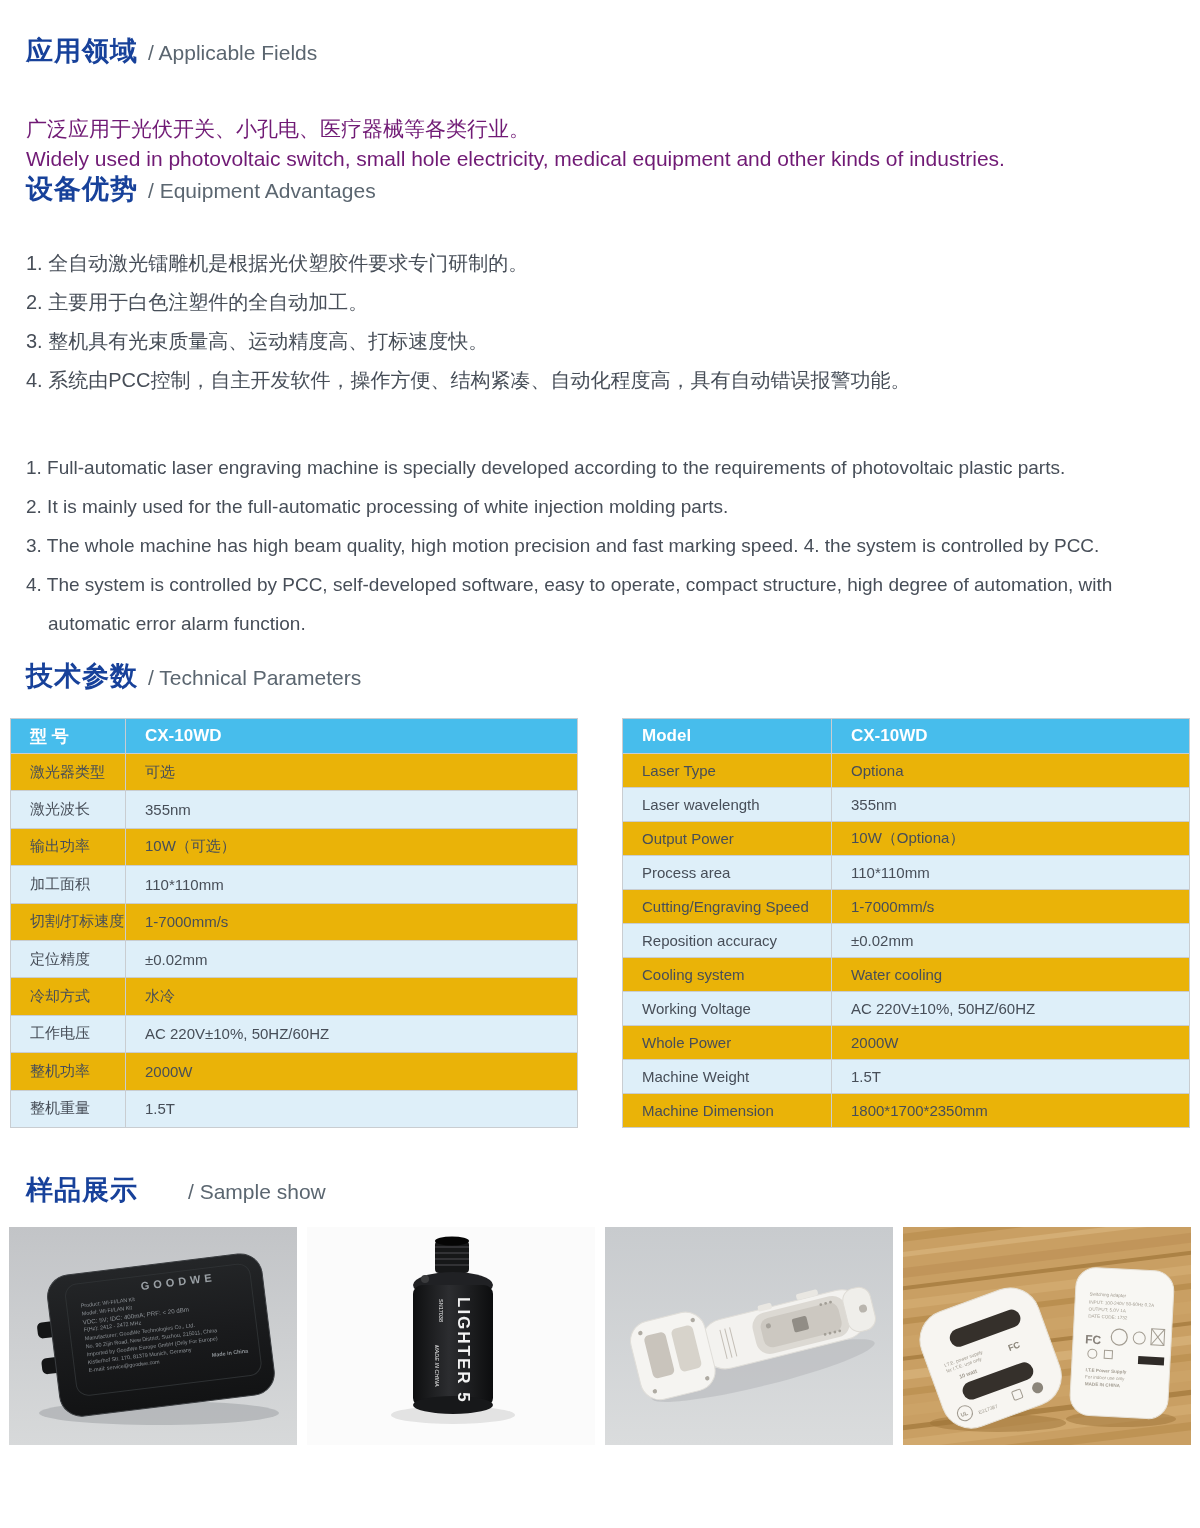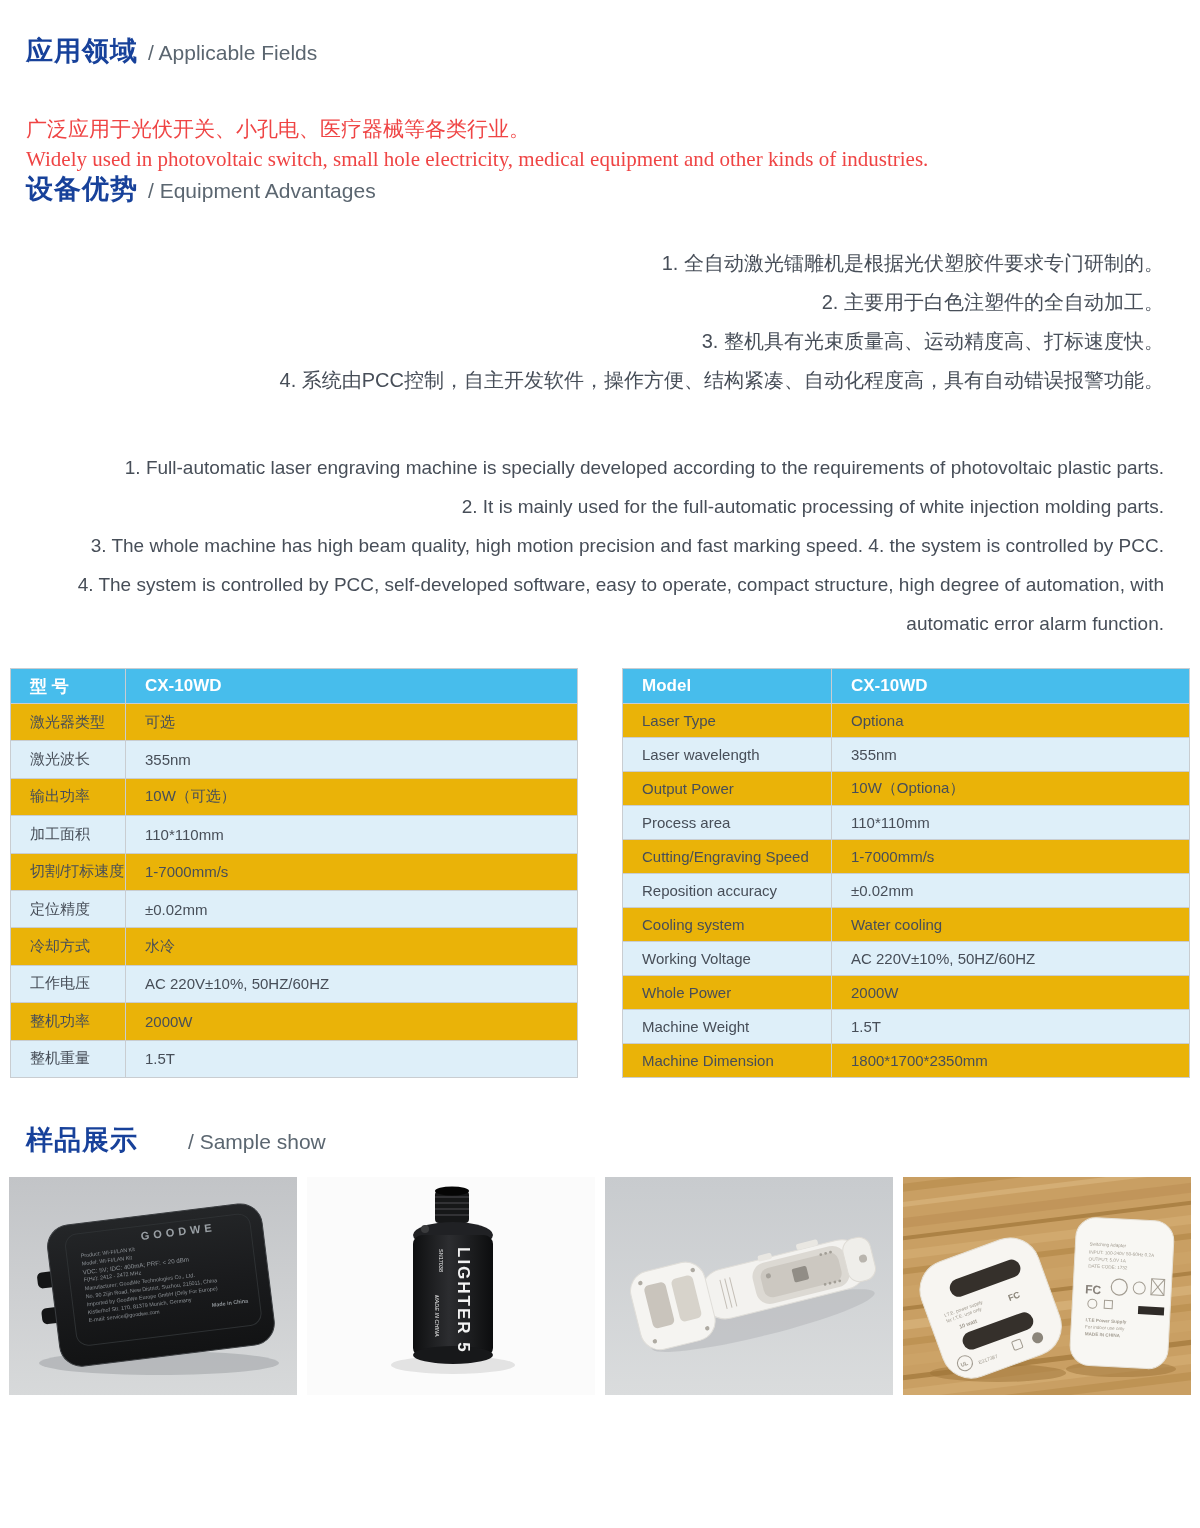--- a/index.html
+++ b/index.html
@@ -11,25 +11,25 @@
   .content{padding:0 26px;}
   
   .sec-head{display:flex;align-items:baseline;line-height:30px;}
   .sec-head .zh{font-size:27px;font-weight:bold;color:#17419A;letter-spacing:1px;}
   .sec-head .en{font-size:21px;color:#5b6670;margin-left:10px;}
   .h1{margin-top:36px;}
   .h2{}
   .h3{margin-top:18px;}
   .h4{margin-top:47px;gap:40px;}
   
-  .para{font-size:21px;line-height:30px;color:#ef4444;margin:0;font-family:Liberation Serif, serif;}
+  .para{font-size:21px;line-height:30px;color:#701a75;margin:0;}
   .p-zh{margin-top:46px;}
   .p-en{}
   
-  .adv-list{list-style:none;margin:10px;padding:0;text-align:right;}
+  .adv-list{list-style:none;margin:0;padding:0;}
   .adv-zh{margin-top:38px;}
   .adv-zh li{font-size:20px;line-height:39px;}
   .adv-en{margin-top:48px;}
   .adv-en li{font-size:19px;line-height:39px;padding-left:22px;text-indent:-22px;}
   
   .tables{display:flex;gap:44px;margin-top:25px;padding:0 10px;}
   table.spec{border-collapse:collapse;width:576px;table-layout:fixed;font-size:15px;color:#474e58;}
   table.spec th,table.spec td{border:1px solid #c9cdd1;padding:0 0 0 19px;text-align:left;font-weight:normal;overflow:hidden;white-space:nowrap;}
   table.spec thead th{background:#47BDEC;color:#ffffff;font-weight:bold;font-size:17px;height:34px;border-color:#c9cdd1;}
   table.spec thead th + th{border-left:1px solid #e8f6fc;}
@@ -65,20 +65,24 @@
     <li>3. 整机具有光束质量高、运动精度高、打标速度快。</li>
     <li>4. 系统由PCC控制，自主开发软件，操作方便、结构紧凑、自动化程度高，具有自动错误报警功能。</li>
   </ul>
   <ul class="adv-list adv-en">
     <li>1. Full-automatic laser engraving machine is specially developed according to the requirements of photovoltaic plastic parts.</li>
     <li>2. It is mainly used for the full-automatic processing of white injection molding parts.</li>
     <li>3. The whole machine has high beam quality, high motion precision and fast marking speed. 4. the system is controlled by PCC.</li>
     <li>4. The system is controlled by PCC, self-developed software, easy to operate, compact structure, high degree of automation, with automatic error alarm function.</li>
   </ul>
 
+  <div class="sec-head h3">
+    <span class="zh">技术参数</span>
+    <span class="en">/ Technical Parameters</span>
+  </div>
 </div>
 
 <div class="tables">
   <table class="spec t-zh">
     <colgroup>
         <col class="c1">
         <col>
       </colgroup>
     <thead>
       <tr>

